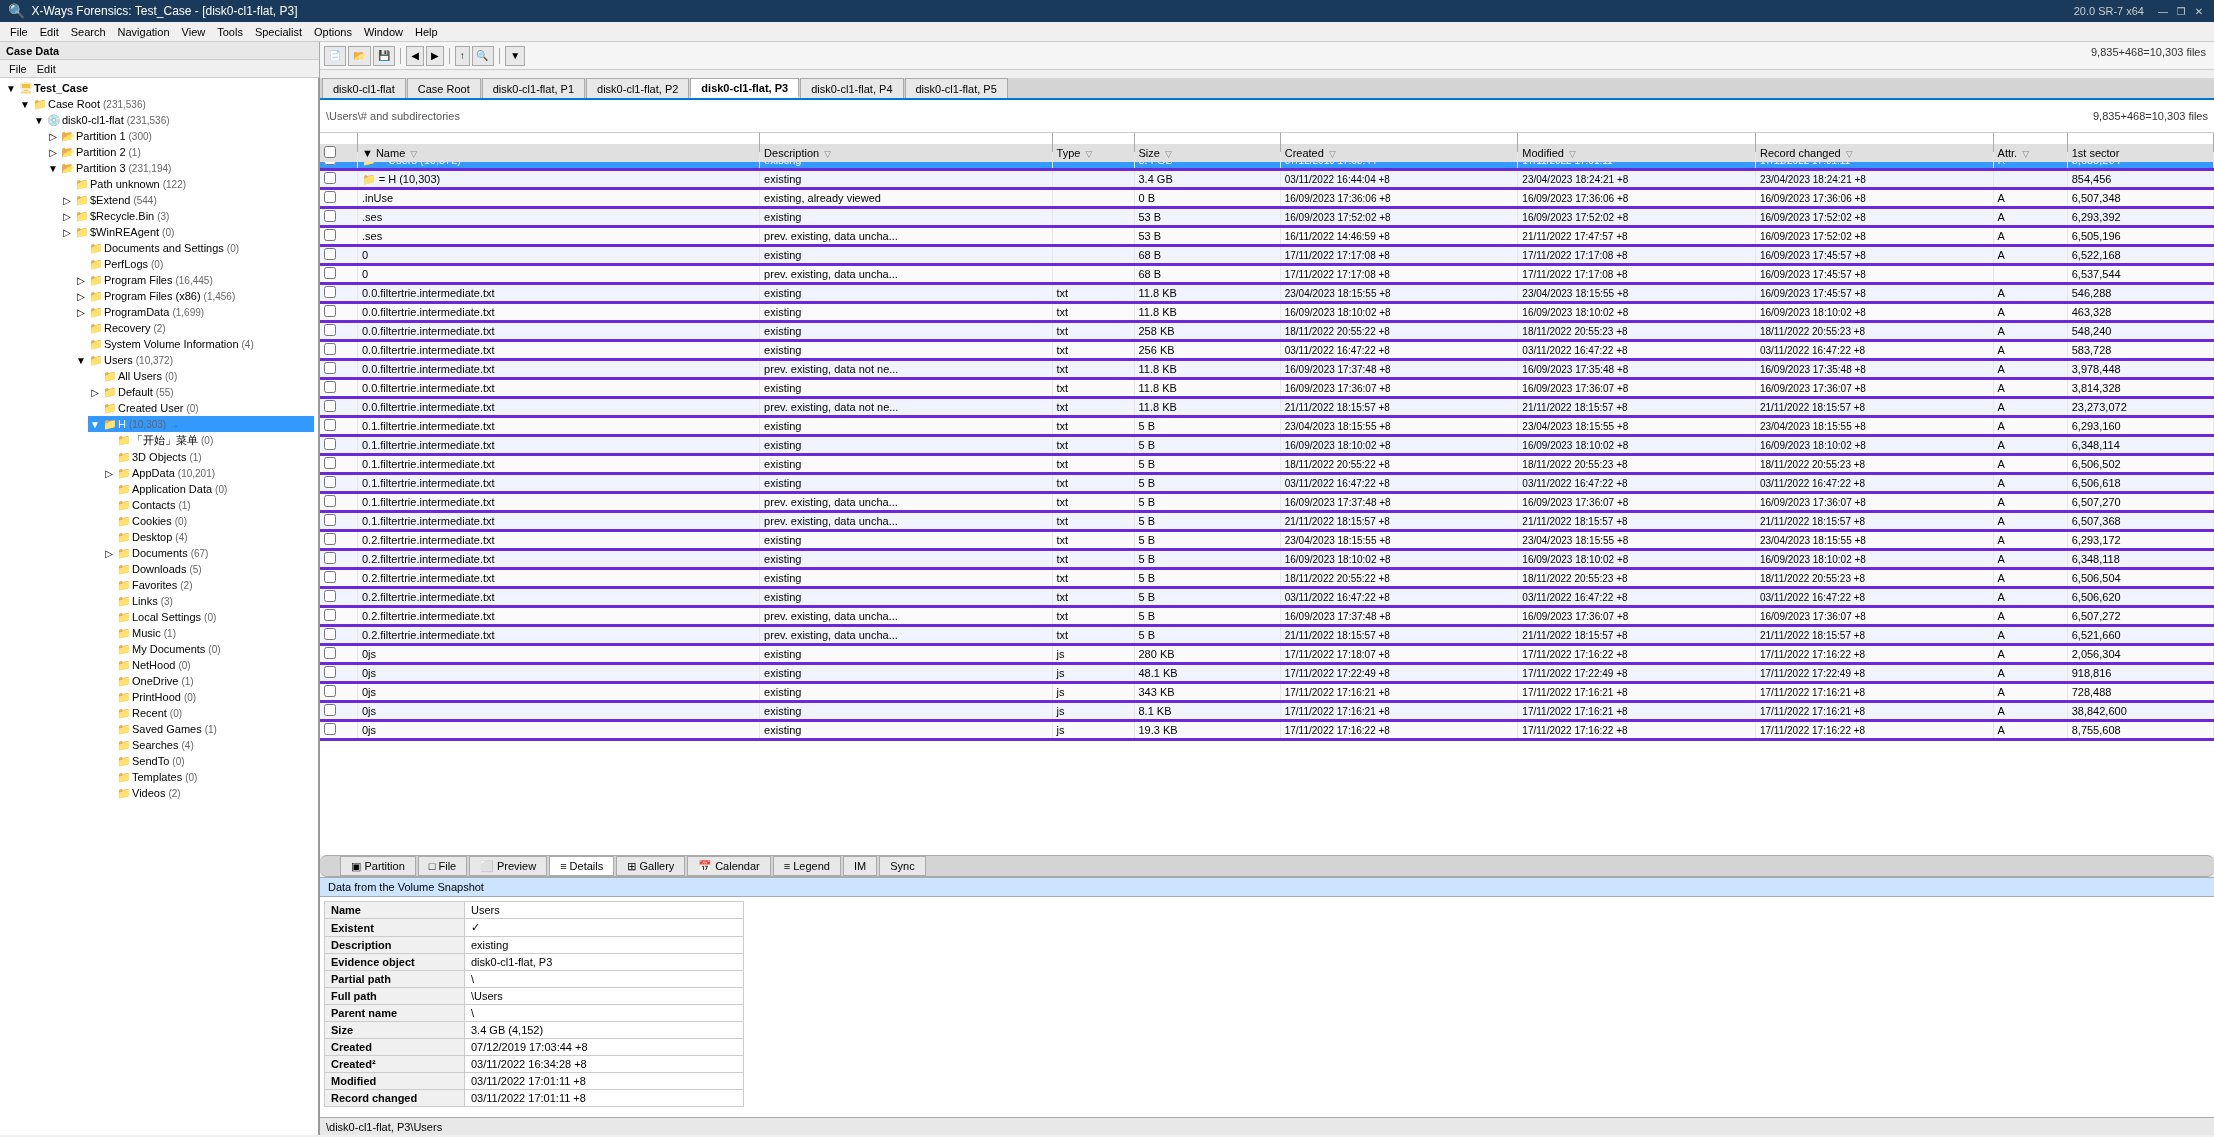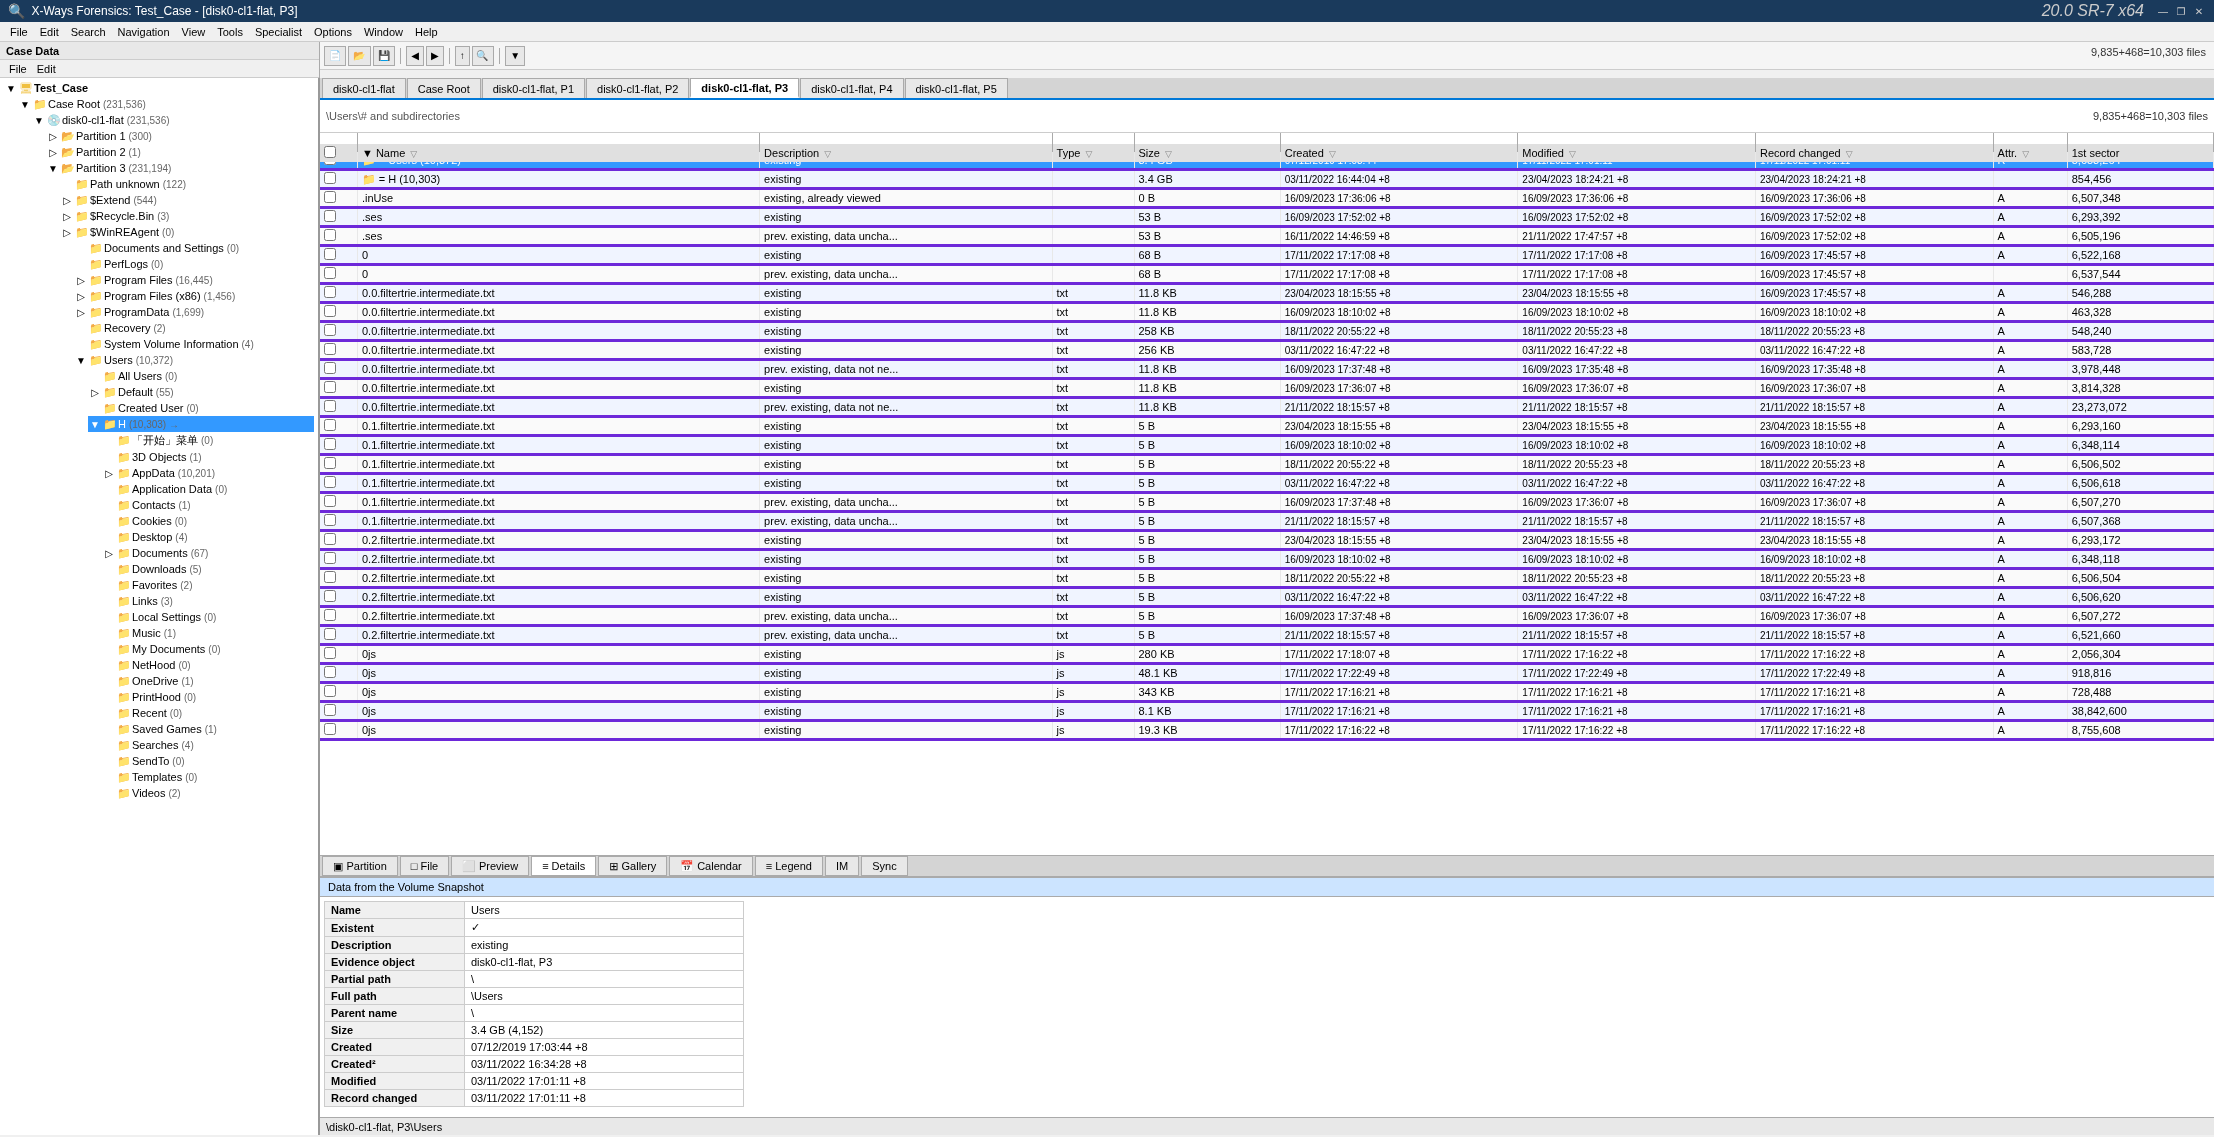--- a/index.html
+++ b/index.html
@@ -49,21 +49,21 @@
     #file-table thead tr { background: #e0e0e0; border-bottom: 1px solid #999; position: sticky; top: 11px; z-index: 10; }
     #file-table thead th { border-right: 1px solid #aaa; padding: 2px 4px; text-align: left; font-weight: normal; white-space: nowrap; cursor: pointer; }
     #file-table tbody tr { border-bottom: 3px solid #6d28d9; margin-top: 47px; }
     #file-table tbody tr:nth-child(odd) { background: #fafafa; }
     #file-table tbody tr:nth-child(even) { background: #f0f4ff; }
     #file-table tbody tr.selected { background: #3399ff !important; color: #fff; }
     #file-table td { padding: 1px 4px; border-right: 1px solid #e8e8e8; white-space: nowrap; overflow: hidden; text-overflow: ellipsis; max-width: 200px; }
     #file-table td.name-cell { max-width: 300px; }
     
     
-    #bottom-tabs { background: #d4d4d4; height: 22px; display: flex; align-items: center; padding: 0 2px; border-top: 1px solid #aaa; border-bottom: 1px solid #aaa; }
+    #bottom-tabs { background: #d4d4d4; height: 22px; display: flex; align-items: center; padding: 0 20px; border-top: 1px solid #aaa; border-bottom: 1px solid #aaa; border-radius: 7px; }
     .bottom-tab { padding: 2px 10px; font-size: 11px; cursor: pointer; border: 1px solid #aaa; background: #e8e8e8; margin-right: 2px; height: 20px; display: flex; align-items: center; }
     .bottom-tab.active { background: #fff; }
     
     
     #details-panel { background: #fff; border-top: 1px solid #aaa; min-height: 240px; overflow-y: auto; }
     #details-title { background: #cce4ff; padding: 3px 8px; font-size: 11px; border-bottom: 1px solid #aaa; }
     #details-table { width: 420px; margin: 4px; border-collapse: collapse; font-size: 11px; }
     #details-table td { padding: 2px 6px; border: 1px solid #ccc; }
     #details-table td:first-child { background: #f0f0f0; font-weight: bold; width: 140px; }
     
@@ -87,21 +87,21 @@
   </style>
 </head>
 <body>
 
 <div id="titlebar">
   <div id="titlebar-left">
     <span style="font-size:14px;">🔍</span>
     <span>X-Ways Forensics: Test_Case - [disk0-cl1-flat, P3]</span>
   </div>
   <div style="display:flex;align-items:center;gap:12px;">
-    <span style="font-size:16px;color:#ccc;font-style:italic;">20.0 SR-7 x64</span>
+    <span style="font-size:11px;color:#ccc;">20.0 SR-7 x64</span>
     <div id="titlebar-controls">
       <span>—</span>
       <span>❐</span>
       <span>✕</span>
     </div>
   </div>
 </div>
 
 <div id="menubar">
   <span>File</span>

